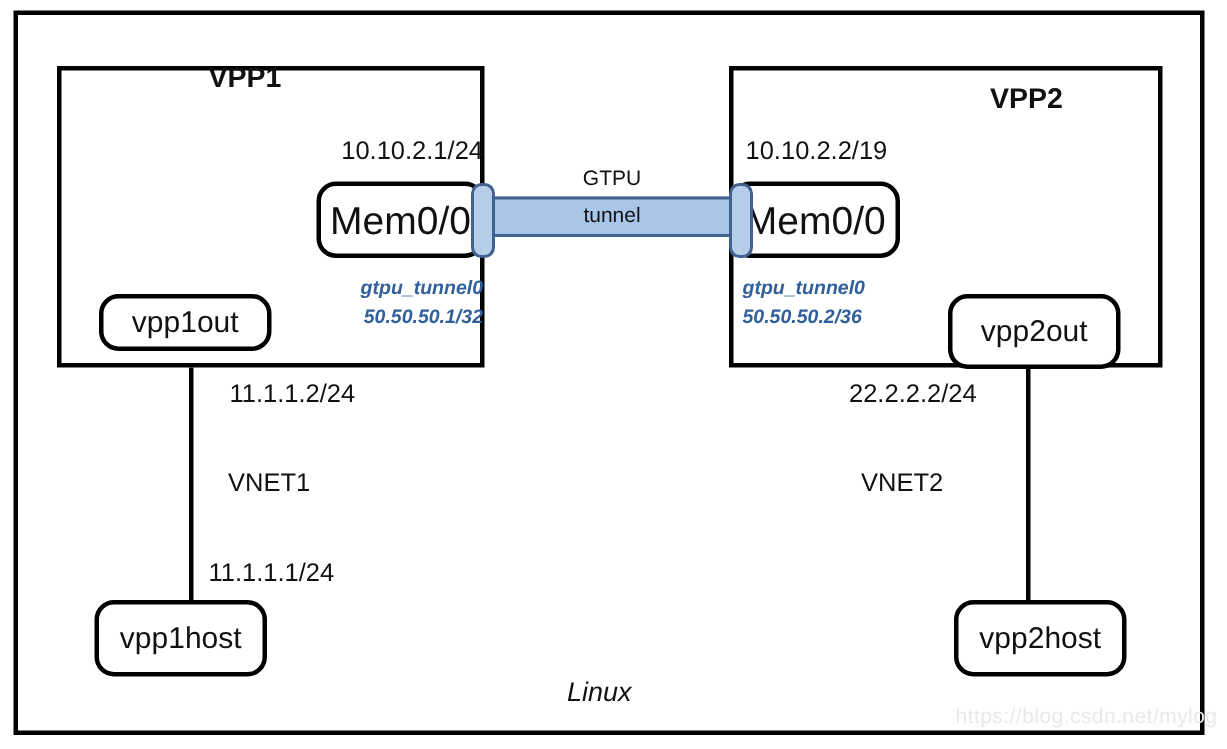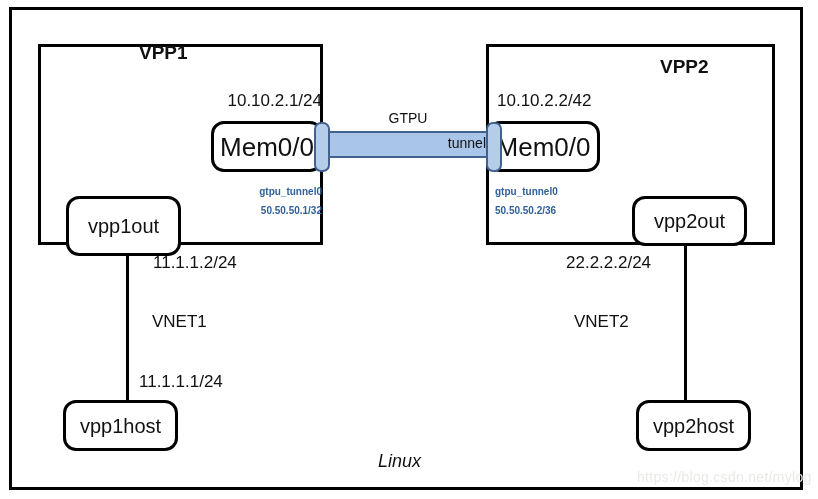--- a/index.html
+++ b/index.html
@@ -43,22 +43,22 @@
     box-sizing:border-box;
     background:#ffffff;
     display:flex;align-items:center;justify-content:center;
     font-size:20px;line-height:20px;
     z-index:3;
   }
   .mem-node{font-size:26px;}
   .ip-label{font-size:17px;line-height:21px;z-index:2;white-space:nowrap;}
   .right-align{text-align:right;}
   .blue-label{
-    font-size:10px;line-height:19px;font-weight:bold;
-    color:var(--accent-blue);z-index:2;white-space:nowrap;
+    font-size:13px;line-height:19px;font-weight:bold;
+    color:var(--accent-blue);z-index:2;white-space:nowrap;font-style:italic;
   }
   .tunnel-bar{
     left:322px;top:131px;width:172px;height:27px;
     background:var(--tunnel-fill);
     border:2px solid var(--tunnel-stroke);
     box-sizing:border-box;
     z-index:4;
   }
   .tunnel-cap{
     width:16px;height:50px;top:122px;
@@ -92,45 +92,45 @@
 
   <div class="abs outer-box"></div>
 
   <div class="abs vpp-box vpp1-box"></div>
   <div class="abs vpp-title" style="left:95px;top:42px;margin-left:44px;">VPP1</div>
 
   <div class="abs vpp-box vpp2-box"></div>
   <div class="abs vpp-title" style="left:660px;top:56px;">VPP2</div>
 
   <div class="abs ip-label right-align" style="left:150px;top:90px;width:172px;">10.10.2.1/24</div>
-  <div class="abs ip-label" style="left:497px;top:90px;">10.10.2.2/42</div>
+  <div class="abs ip-label" style="left:497px;top:90px;">10.10.2.2/19</div>
 
   <div class="abs node mem-node" style="left:211px;top:121px;width:112px;height:51px;">
     <span>Mem0/0</span>
   </div>
   <div class="abs node mem-node" style="left:487px;top:121px;width:113px;height:51px;">
     <span>Mem0/0</span>
   </div>
 
   <div class="abs tunnel-bar"></div>
   <div class="abs tunnel-cap cap-left"></div>
   <div class="abs tunnel-cap cap-right"></div>
   <div class="abs tunnel-text" style="top:109px;">GTPU</div>
-  <div class="abs tunnel-text" style="top:134px;text-align:right;">tunnel</div>
+  <div class="abs tunnel-text" style="top:134px;">tunnel</div>
 
   <div class="abs blue-label right-align" style="left:180px;top:182px;width:142px;">
     <div>gtpu_tunnel0</div>
     <div>50.50.50.1/32</div>
   </div>
   <div class="abs blue-label" style="left:495px;top:182px;">
     <div>gtpu_tunnel0</div>
     <div>50.50.50.2/36</div>
   </div>
 
-  <div class="abs node" style="left:66px;top:196px;width:115px;height:60px;">
+  <div class="abs node" style="left:66px;top:196px;width:115px;height:38px;">
     <span>vpp1out</span>
   </div>
   <div class="abs node" style="left:632px;top:196px;width:115px;height:50px;">
     <span>vpp2out</span>
   </div>
 
   <div class="abs link-line" style="left:126px;top:245px;height:157px;"></div>
   <div class="abs link-line" style="left:684px;top:245px;height:157px;"></div>
 
   <div class="abs ip-label" style="left:153px;top:252px;">11.1.1.2/24</div>

